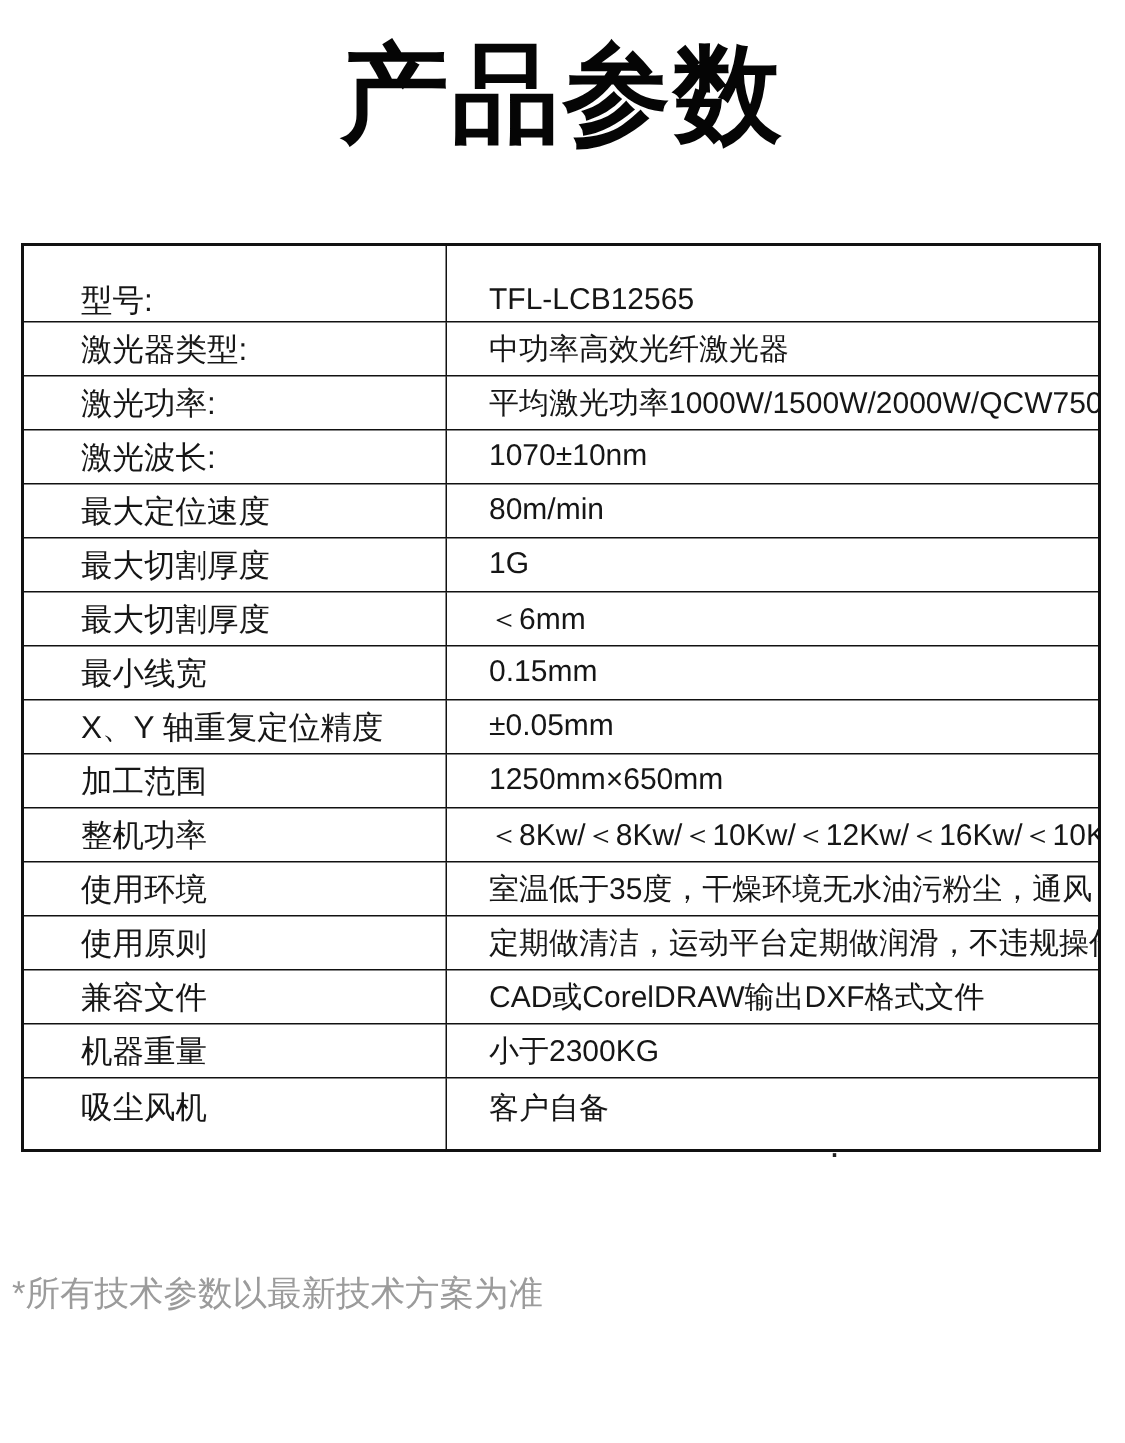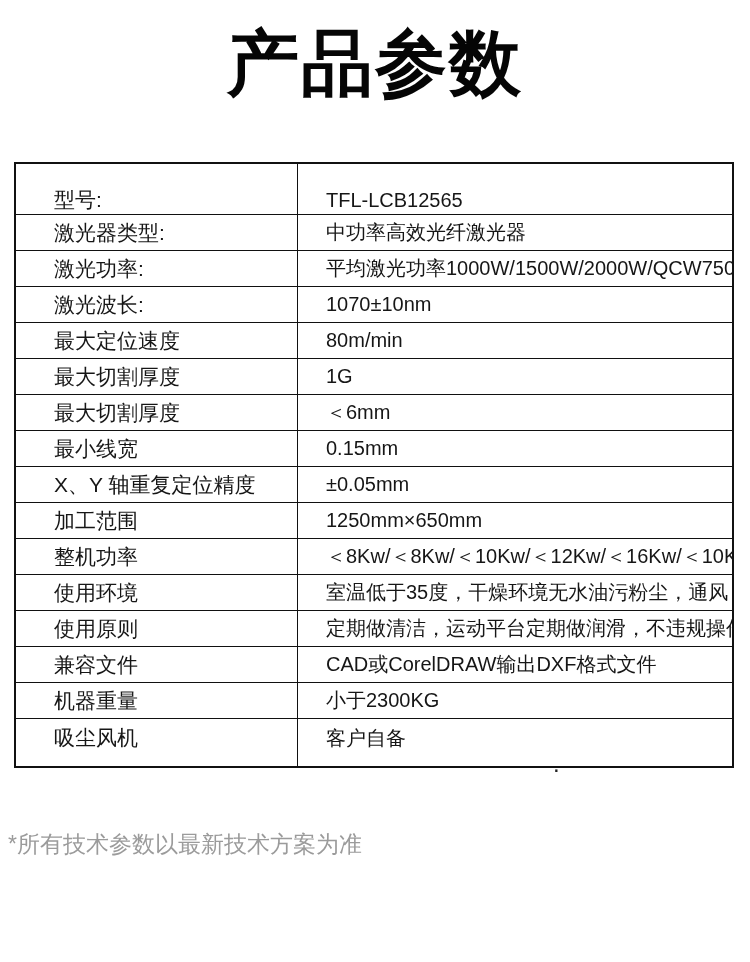--- a/index.html
+++ b/index.html
@@ -76,21 +76,21 @@
   .stray-dot {
     position: absolute;
     top: 752px;
     left: 553px;
     font-size: 24px;
     line-height: 24px;
     color: #222222;
   }
   .footnote {
     position: absolute;
-    top: 828px;
+    top: 846px;
     left: 8px;
     margin: 0;
     font-size: 23px;
     line-height: 32px;
     color: #9b9b9b;
     font-weight: 400;
   }
 </style>
 </head>
 <body>

